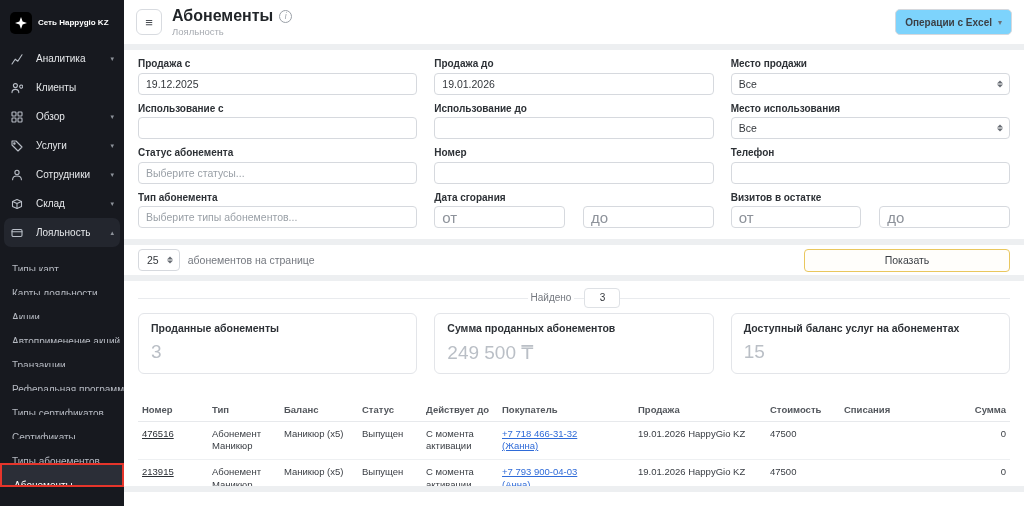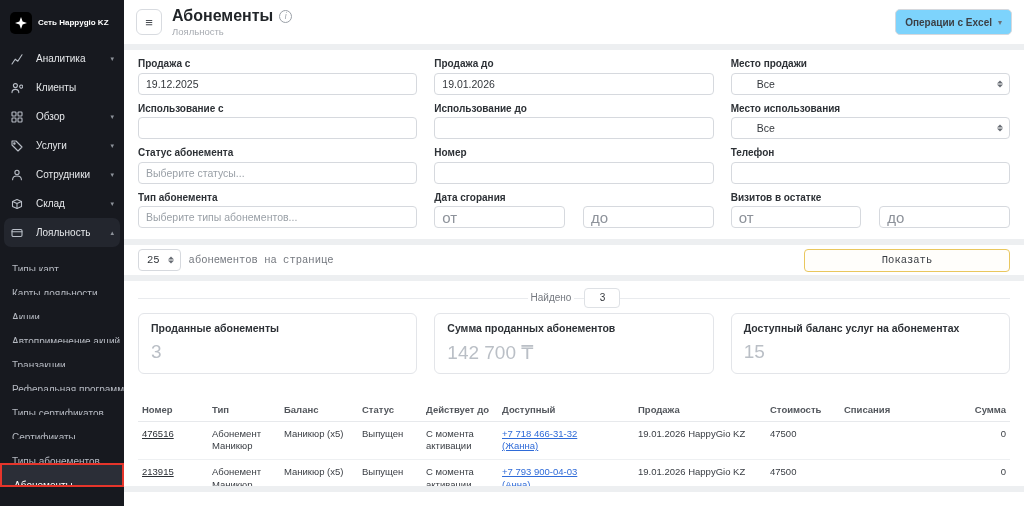--- a/index.html
+++ b/index.html
@@ -31,33 +31,33 @@
   .excel-caret { font-size:8px; color:#6a6f75; }
 
   .stack { display:flex; flex-direction:column; gap:6px; padding-top:6px; flex:1; overflow:hidden; min-height:0; }
 
   
   .filters { background:#fff; padding:8px 14px 11px; flex-shrink:0; }
   .fgrid { display:grid; grid-template-columns:1fr 1fr 1fr; column-gap:17px; row-gap:8px; }
   .flabel { display:block; font-size:10px; font-weight:bold; color:#2d3136; margin-bottom:3px; line-height:1.15; }
   .tinput { width:100%; height:22px; border:1px solid #d6d9de; border-radius:4px; padding:0 7px; font-size:10.5px; color:#33373c; background:#fff; font-family:inherit; outline:none; }
   .tinput::placeholder { color:#9aa0a7; }
-  .selectbox { position:relative; display:flex; align-items:center; height:22px; border:1px solid #d6d9de; border-radius:4px; padding:0 18px 0 25px; font-size:10.5px; background:#fff; cursor:pointer; }
+  .selectbox { position:relative; display:flex; align-items:center; height:22px; border:1px solid #d6d9de; border-radius:4px; padding:0 18px 0 7px; font-size:10.5px; background:#fff; cursor:pointer; }
   .stepper { display:flex; flex-direction:column; gap:1px; }
   .stepper.abs { position:absolute; right:6px; top:50%; transform:translateY(-50%); }
   .stepper i { width:0; height:0; border-left:3px solid transparent; border-right:3px solid transparent; display:block; }
   .stepper .up { border-bottom:3.5px solid #676c73; }
   .stepper .dn { border-top:3.5px solid #676c73; }
   .range-row { display:flex; gap:18px; }
   .range-group { flex:1; display:flex; align-items:center; gap:6px; height:22px; border:1px solid #d6d9de; border-radius:4px; padding:0 7px; background:#fff; }
   .rg-label { font-size:15px; color:#8d929a; }
   .rg-input { border:none; outline:none; width:100%; font-size:10.5px; font-family:inherit; }
 
   
-  .perpage { background:#fff; height:30px; display:flex; align-items:center; gap:8px; padding:0 14px; flex-shrink:0;font-family:Liberation Mono, monospace; }
+  .perpage { background:#fff; height:30px; display:flex; align-items:center; gap:8px; padding:0 14px; flex-shrink:0; }
   .pp-select { position:relative; height:22px; border:1px solid #d6d9de; border-radius:4px; display:flex; align-items:center; padding:0 20px 0 8px; font-size:10.5px; cursor:pointer; background:#fff; }
   .pp-text { font-size:10.5px; color:#74787f; }
   .show-btn { margin-left:auto; width:206px; height:23px; background:#fffefb; border:1px solid #e9c75e; border-radius:4px; font-size:10.5px; color:#3a3e44; display:flex; align-items:center; justify-content:center; cursor:pointer; font-family:inherit; }
 
   
   .results { background:#fff; padding:5px 14px 8px; flex:1; min-height:0; overflow:hidden; }
   .found-row { position:relative; height:23px; display:flex; align-items:center; justify-content:center; gap:10px; margin-bottom:2px; }
   .found-row::before { content:""; position:absolute; left:0; right:0; top:50%; border-top:1px solid #e9ebee; }
   .found-label { position:relative; background:#fff; padding:0 3px; font-size:10px; color:#74787f; }
   .found-badge { position:relative; background:#fff; border:1px solid #dee1e5; border-radius:4px; min-width:36px; height:20px; display:flex; align-items:center; justify-content:center; font-size:10px; color:#33373c; }
@@ -299,21 +299,21 @@
         <span class="found-badge">3</span>
       </div>
 
       <div class="cards">
         <div class="scard">
           <div class="ctitle">Проданные абонементы</div>
           <div class="cvalue">3</div>
         </div>
         <div class="scard">
           <div class="ctitle">Сумма проданных абонементов</div>
-          <div class="cvalue">142 700 ₸</div>
+          <div class="cvalue">249 500 ₸</div>
         </div>
         <div class="scard">
           <div class="ctitle">Доступный баланс услуг на абонементах</div>
           <div class="cvalue">15</div>
         </div>
       </div>
 
       <table class="grid">
         <colgroup>
           <col style="width:70px">
@@ -327,21 +327,21 @@
             <col style="width:86px">
             <col>
         </colgroup>
         <thead>
           <tr>
             <th>Номер</th>
             <th>Тип</th>
             <th>Баланс</th>
             <th>Статус</th>
             <th>Действует до</th>
-            <th>Доступный</th>
+            <th>Покупатель</th>
             <th>Продажа</th>
             <th>Стоимость</th>
             <th>Списания</th>
             <th class="r">Сумма</th>
           </tr>
         </thead>
         <tbody>
           <tr>
             <td><a class="num-link">476516</a></td>
             <td>Абонемент Маникюр</td>

